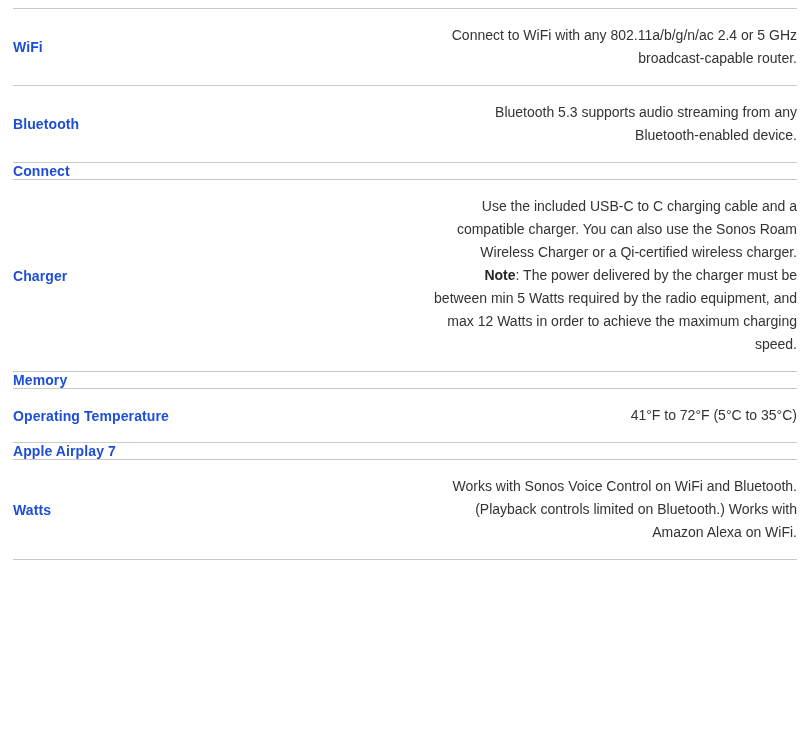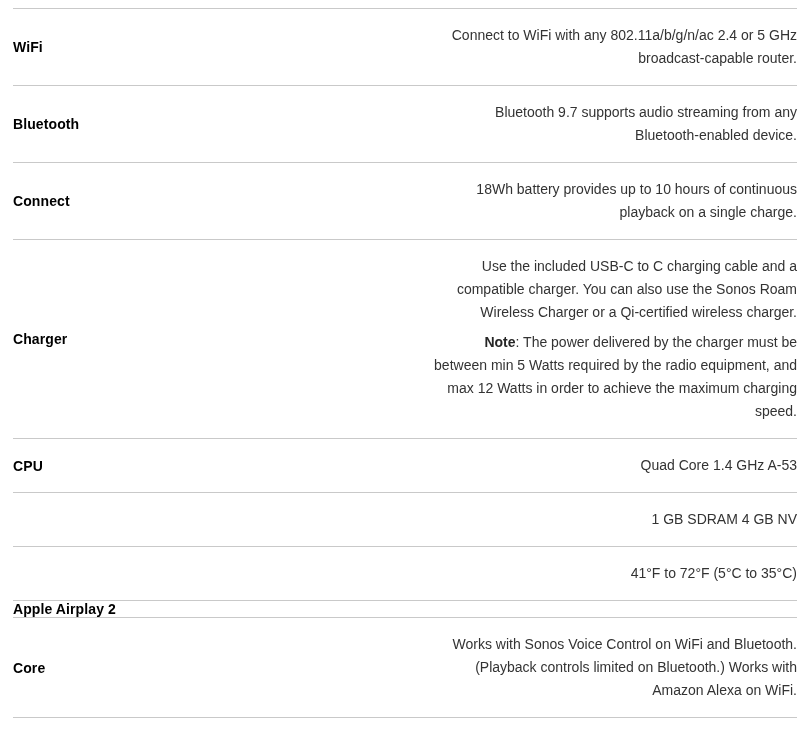--- a/index.html
+++ b/index.html
@@ -20,95 +20,84 @@
     border-bottom: 1px solid #c9c9c9;
   }
   .spec-row {
     display: flex;
     align-items: center;
     border-top: 1px solid #c9c9c9;
   }
   .spec-label {
     flex: 0 0 417px;
     font-weight: 700;
-    color: #000000;
+    color: #1d4ed8;
     letter-spacing: 0.1px;
   }
   .spec-desc {
     flex: 1;
     padding: 15px 0;
     text-align: right;
   }
   .spec-desc p {
     margin: 0;
     line-height: 23px;
   }
   .spec-desc p + p {
-    margin-top: 7px;
   }
   .spec-desc b {
     font-weight: 700;
     color: #262626;
   }
 </style>
 </head>
 <body>
 
 <div class="spec-table">
   <div class="spec-row">
     <div class="spec-label">WiFi</div>
     <div class="spec-desc">
         <p><span>Connect to WiFi with any 802.11a/b/g/n/ac 2.4 or 5 GHz broadcast-capable router.</span></p>
       </div>
   </div>
 
   <div class="spec-row">
     <div class="spec-label">Bluetooth</div>
     <div class="spec-desc">
-        <p><span>Bluetooth 9.7 supports audio streaming from any Bluetooth-enabled device.</span></p>
+        <p><span>Bluetooth 5.3 supports audio streaming from any Bluetooth-enabled device.</span></p>
       </div>
   </div>
 
   <div class="spec-row">
     <div class="spec-label">Connect</div>
-    <div class="spec-desc">
-        <p><span>18Wh battery provides up to 10 hours of continuous playback on a single charge.</span></p>
-      </div>
   </div>
 
   <div class="spec-row">
     <div class="spec-label">Charger</div>
     <div class="spec-desc">
         <p><span>Use the included USB-C to C charging cable and a compatible charger. You can also use the Sonos Roam Wireless Charger or a Qi-certified wireless charger.</span></p>
         <p><b>Note</b><span>: The power delivered by the charger must be between min 5 Watts required by the radio equipment, and max 12 Watts in order to achieve the maximum charging speed.</span></p>
       </div>
   </div>
 
+
   <div class="spec-row">
-    <div class="spec-label">CPU</div>
-    <div class="spec-desc">
-        <p><span>Quad Core 1.4 GHz A-53</span></p>
-      </div>
+    <div class="spec-label">Memory</div>
   </div>
 
   <div class="spec-row">
-    <div class="spec-desc">
-        <p><span>1 GB SDRAM 4 GB NV</span></p>
-      </div>
-  </div>
-
-  <div class="spec-row">
+    <div class="spec-label">Operating Temperature</div>
     <div class="spec-desc">
         <p><span>41°F to 72°F (5°C to 35°C)</span></p>
       </div>
   </div>
 
   <div class="spec-row">
-    <div class="spec-label">Apple Airplay 2</div>
+    <div class="spec-label">Apple Airplay 7</div>
   </div>
 
   <div class="spec-row">
-    <div class="spec-label">Core</div>
+    <div class="spec-label">Watts</div>
     <div class="spec-desc">
         <p><span>Works with Sonos Voice Control on WiFi and Bluetooth. (Playback controls limited on Bluetooth.) Works with Amazon Alexa on WiFi.</span></p>
       </div>
   </div>
 </div>
 
 </body></html>

